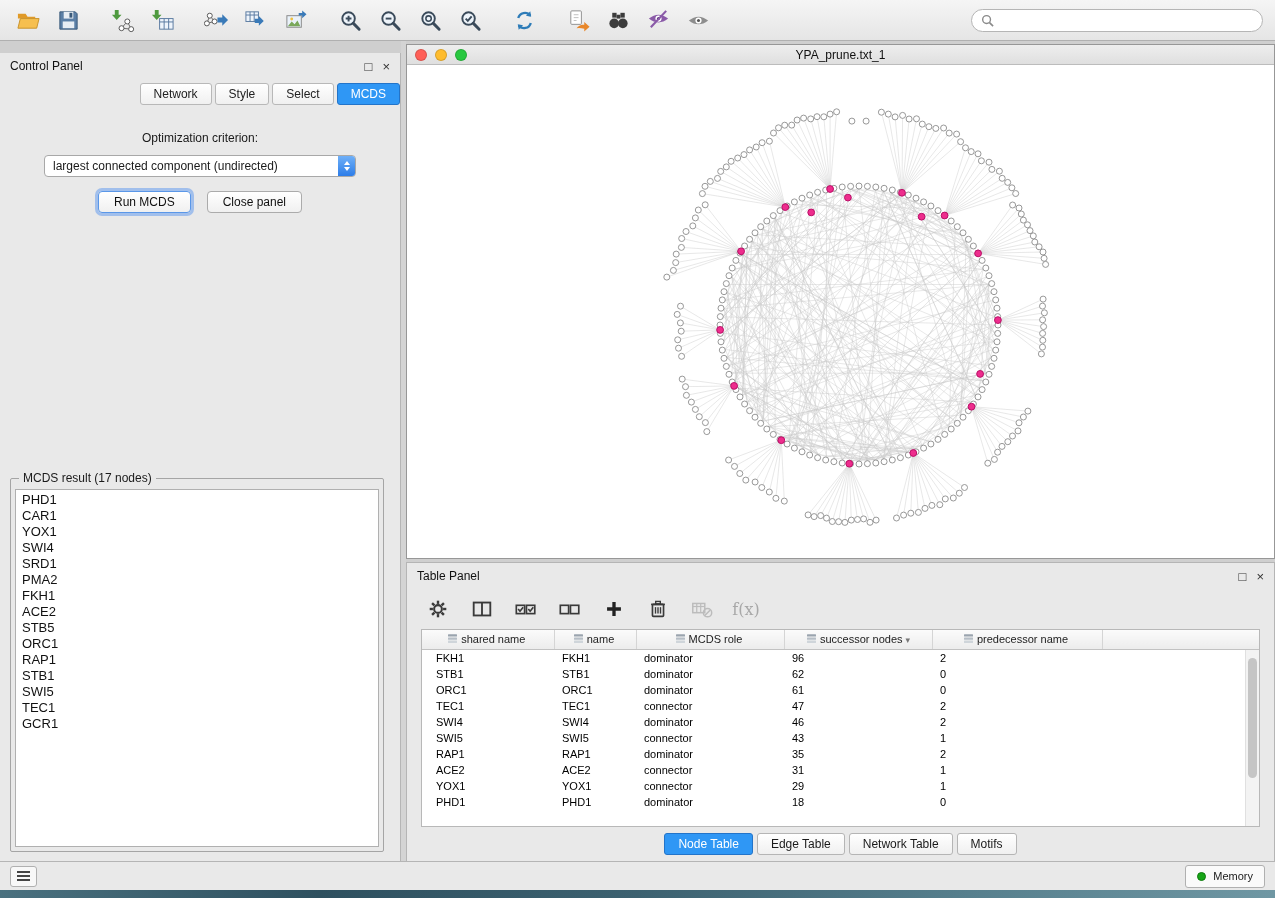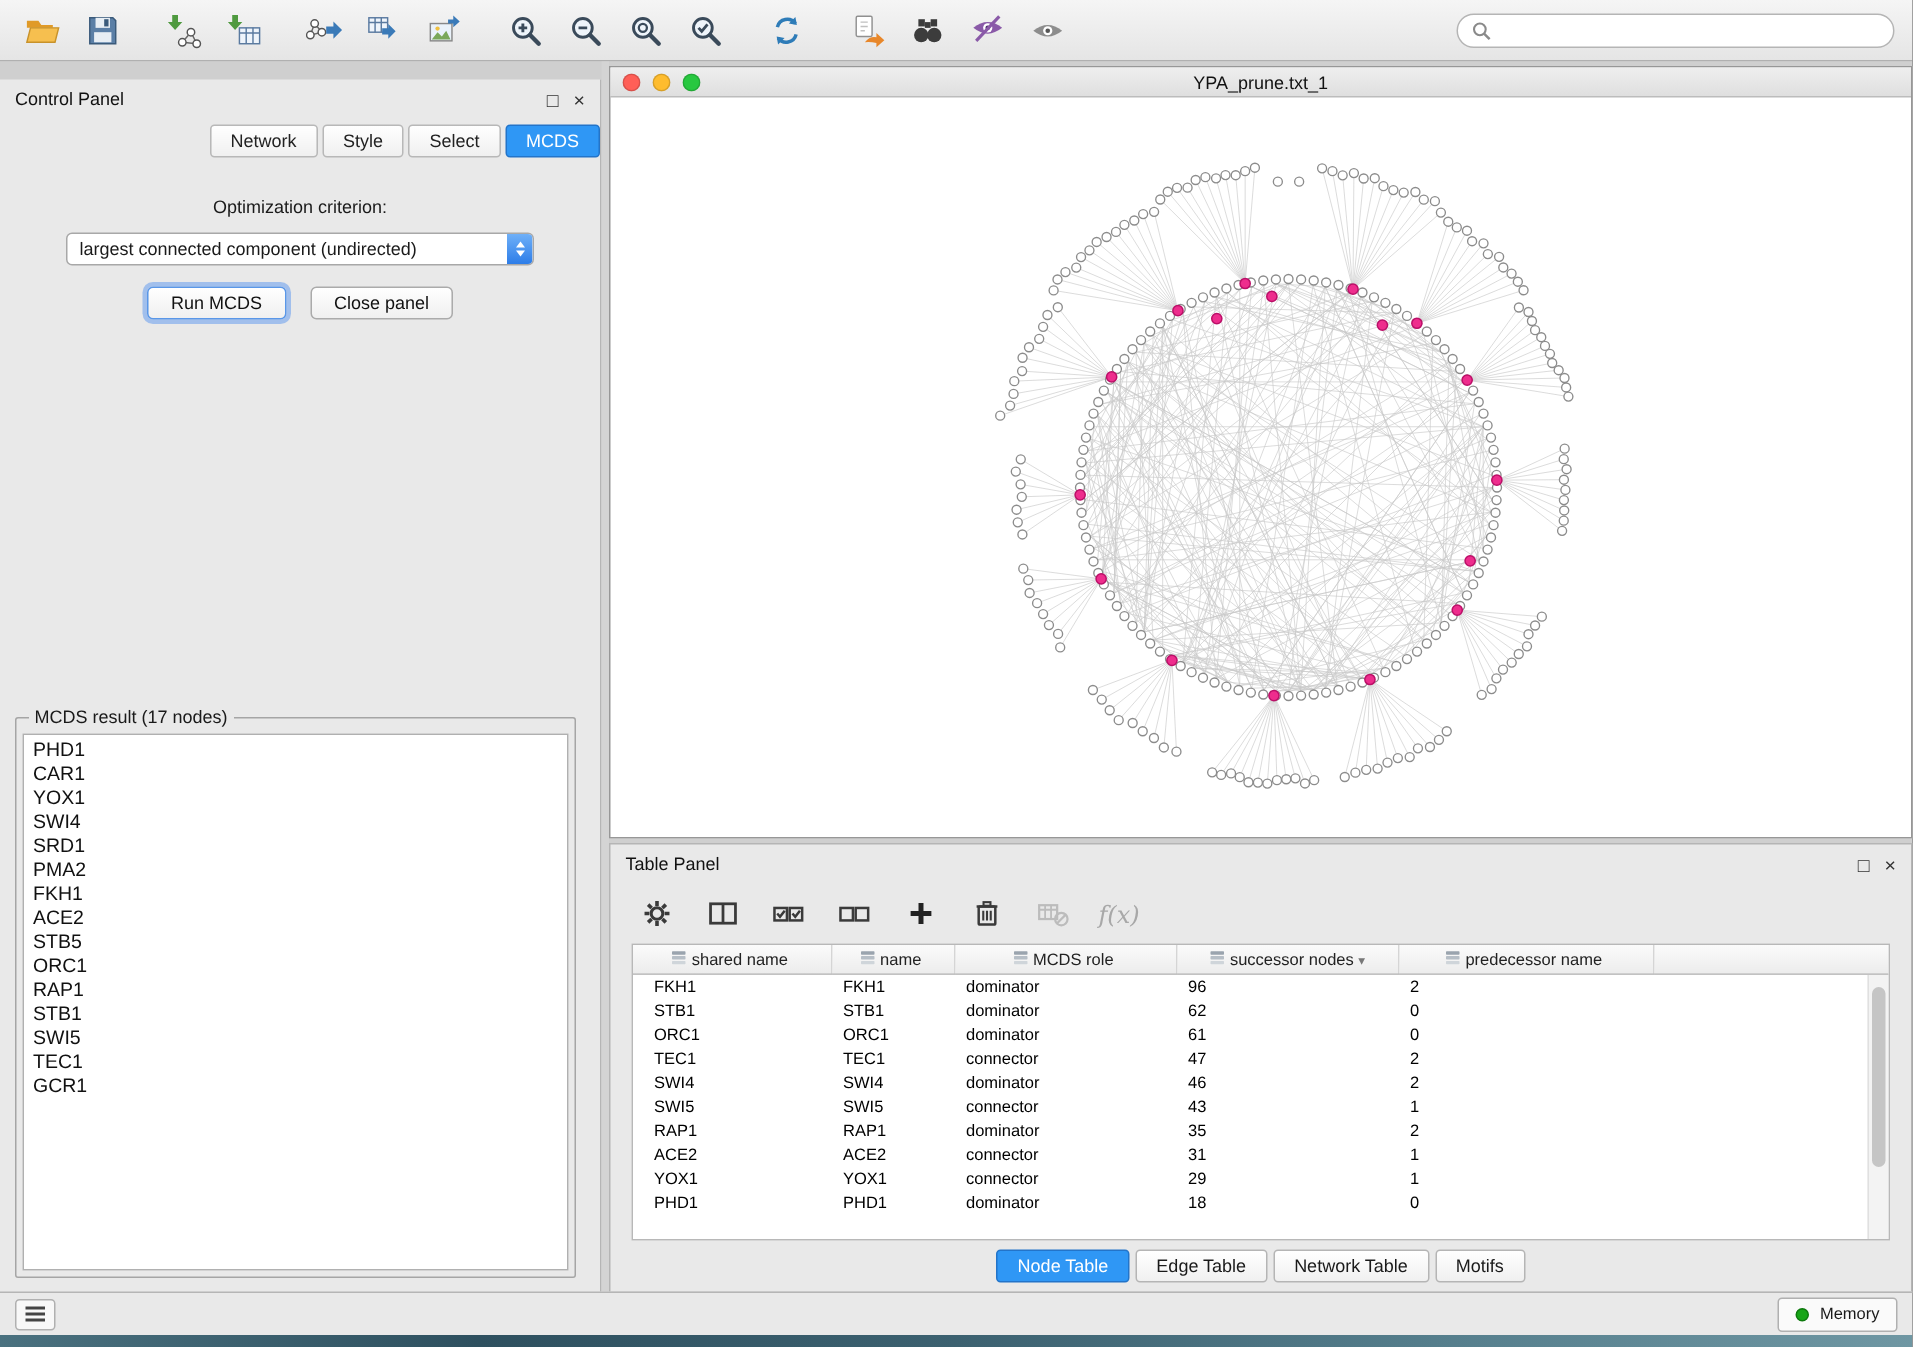--- a/index.html
+++ b/index.html
@@ -60,21 +60,21 @@
   .traffic{display:flex;gap:8px;z-index:2;}
   .tl{width:12px;height:12px;border-radius:50%;border:1px solid rgba(0,0,0,.15);box-sizing:border-box;}
   .nw-title{position:absolute;left:0;right:0;text-align:center;font-size:12px;color:#111;}
   #net-svg{display:block;}
 
   
   .table-panel{position:absolute;left:406px;top:521px;width:869px;height:300px;background:#e9e9e9;
                border:1px solid #b5b5b5;box-sizing:border-box;}
   .tp-toolbar{height:40px;display:flex;align-items:center;gap:14px;padding:0 16px;}
   .tp-btn{width:30px;height:30px;display:flex;align-items:center;justify-content:center;border-radius:4px;}
-  .fx{font-family:"DejaVu Serif",serif;font-style:italic;font-size:16px;color:#a8a8a8;}
+  .fx{font-family:"DejaVu Serif",serif;font-size:16px;color:#a8a8a8;}
   .table-wrap{position:absolute;left:14px;right:14px;top:66px;bottom:34px;background:#fff;
               border:1px solid #b8b8b8;overflow:hidden;}
   table.data{border-collapse:collapse;table-layout:fixed;width:100%;}
   table.data th{height:19px;background:linear-gradient(#fbfbfb,#ececec);border-right:1px solid #d5d5d5;
      border-bottom:1px solid #c2c2c2;font-weight:normal;font-size:11px;color:#222;text-align:center;
      padding:0 4px;white-space:nowrap;overflow:hidden;box-sizing:border-box;}
   table.data th .hlabel{margin:0 3px;}
   table.data th .sortchev{color:#777;font-size:9px;}
   table.data td{height:16px;font-size:11px;padding:0 8px;white-space:nowrap;overflow:hidden;color:#000;}
   table.data td:first-child{padding-left:14px;}

